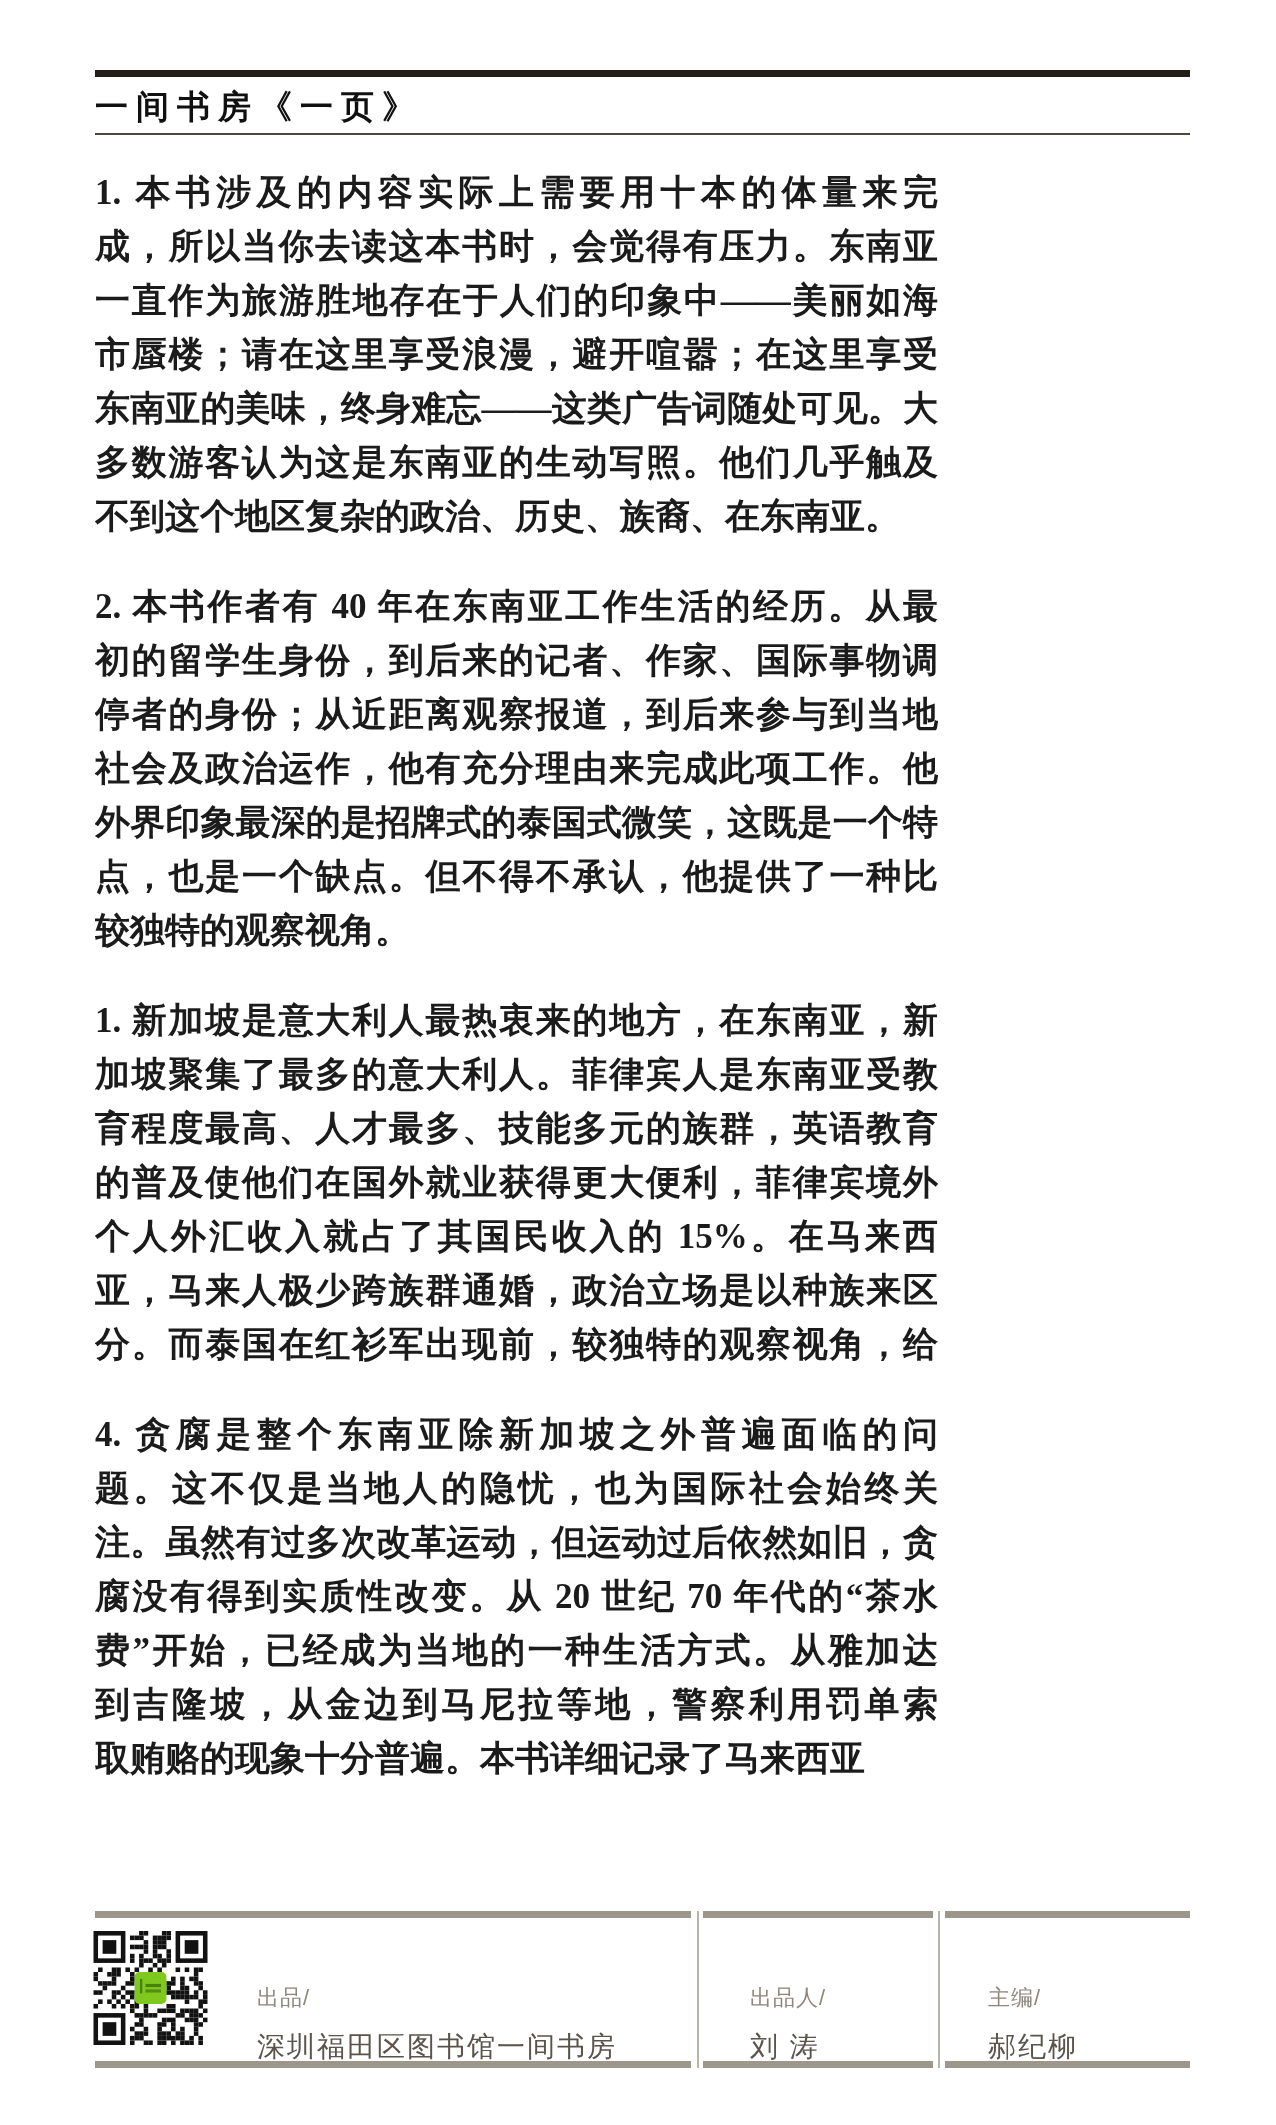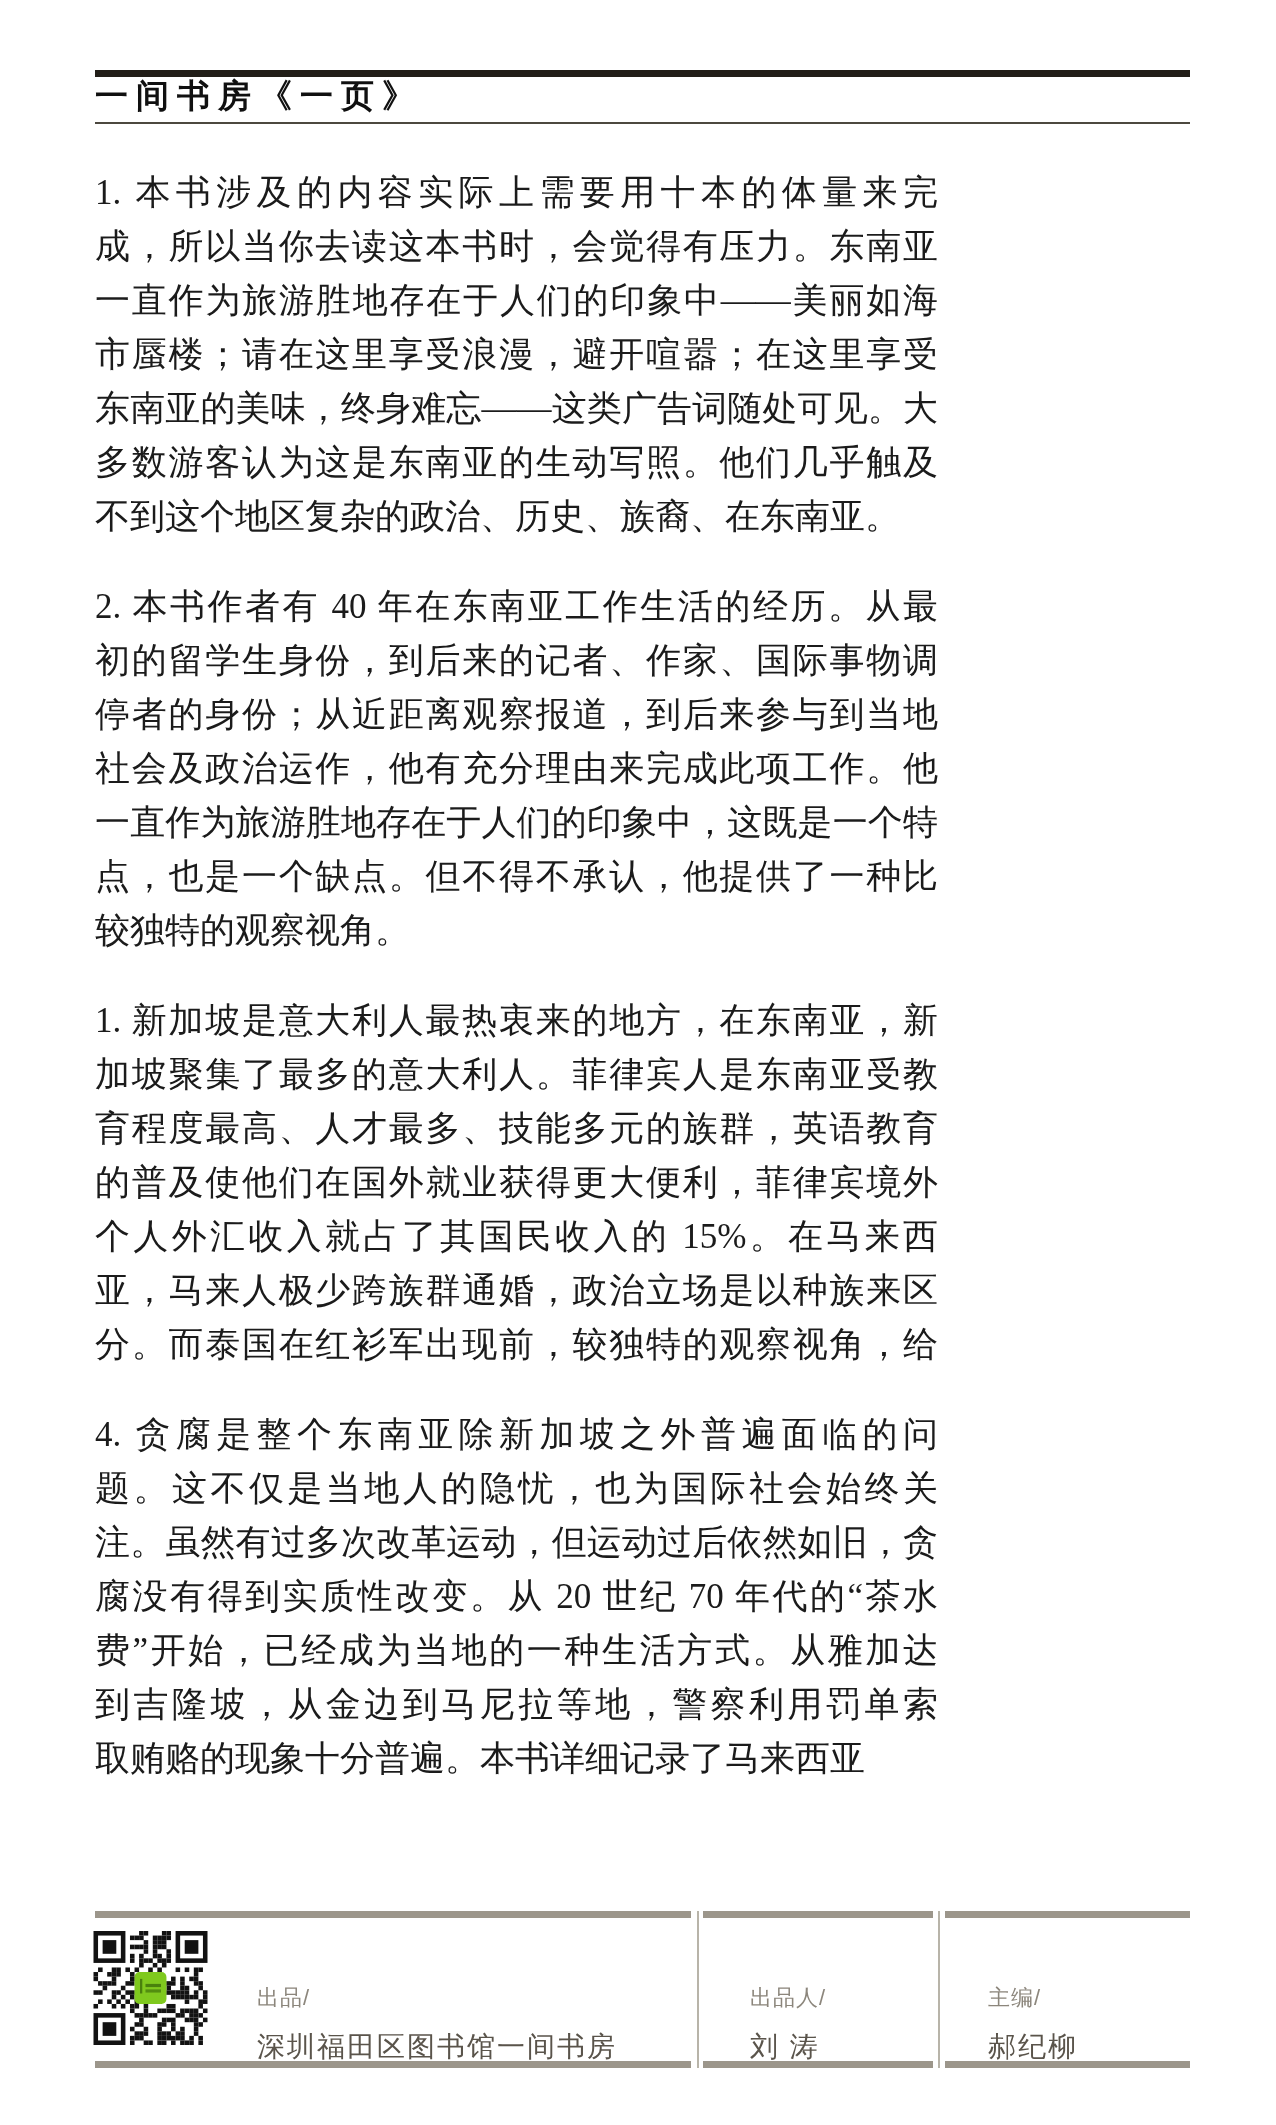--- a/index.html
+++ b/index.html
@@ -6,32 +6,32 @@
   body{
     width:1276px;height:2125px;position:relative;overflow:hidden;
     font-family:"Liberation Sans","DejaVu Sans",sans-serif;
   }
   .page{position:absolute;inset:0;background:#fff;}
 
   
   .header{position:absolute;left:95px;top:70px;width:1095px;}
   .topbar{height:7px;background:var(--c-topbar,#221e18);}
   .title{
-    height:37px;line-height:37px;
+    margin-top:11px;height:37px;line-height:37px;
     font-size:33px;font-weight:700;letter-spacing:8px;color:#101010;
     font-family:"Liberation Sans","DejaVu Sans",sans-serif;
   }
   .rule{margin-top:8px;height:2px;background:var(--c-rule,#4c483f);}
 
   
   .article{
     position:absolute;left:95px;top:166px;width:843px;
     font-family:"Liberation Serif","DejaVu Serif",serif;color:#1b1b1b;
   }
-  .para{margin:0 0 36px 0;}
+  .para{margin:0 0 36px 0;font-weight:bold;}
   .para:last-child{margin-bottom:10px;}
   .line{
     font-size:35px;height:54px;line-height:54px;
     text-align:justify;text-align-last:justify;
     overflow:hidden;
   }
   .line.last{text-align-last:left;}
 
   
   .footer{position:absolute;left:95px;top:1911px;width:1095px;height:200px;}
@@ -79,21 +79,21 @@
         <div class="line">市蜃楼；请在这里享受浪漫，避开喧嚣；在这里享受</div>
         <div class="line">东南亚的美味，终身难忘——这类广告词随处可见。大</div>
         <div class="line">多数游客认为这是东南亚的生动写照。他们几乎触及</div>
         <div class="line last">不到这个地区复杂的政治、历史、族裔、在东南亚。</div>
       </div>
       <div class="para">
         <div class="line">2. 本书作者有 40 年在东南亚工作生活的经历。从最</div>
         <div class="line">初的留学生身份，到后来的记者、作家、国际事物调</div>
         <div class="line">停者的身份；从近距离观察报道，到后来参与到当地</div>
         <div class="line">社会及政治运作，他有充分理由来完成此项工作。他</div>
-        <div class="line">一直作为旅游胜地存在于人们的印象中，这既是一个特</div>
+        <div class="line">外界印象最深的是招牌式的泰国式微笑，这既是一个特</div>
         <div class="line">点，也是一个缺点。但不得不承认，他提供了一种比</div>
         <div class="line last">较独特的观察视角。</div>
       </div>
       <div class="para">
         <div class="line">1. 新加坡是意大利人最热衷来的地方，在东南亚，新</div>
         <div class="line">加坡聚集了最多的意大利人。菲律宾人是东南亚受教</div>
         <div class="line">育程度最高、人才最多、技能多元的族群，英语教育</div>
         <div class="line">的普及使他们在国外就业获得更大便利，菲律宾境外</div>
         <div class="line">个人外汇收入就占了其国民收入的 15%。在马来西</div>
         <div class="line">亚，马来人极少跨族群通婚，政治立场是以种族来区</div>

